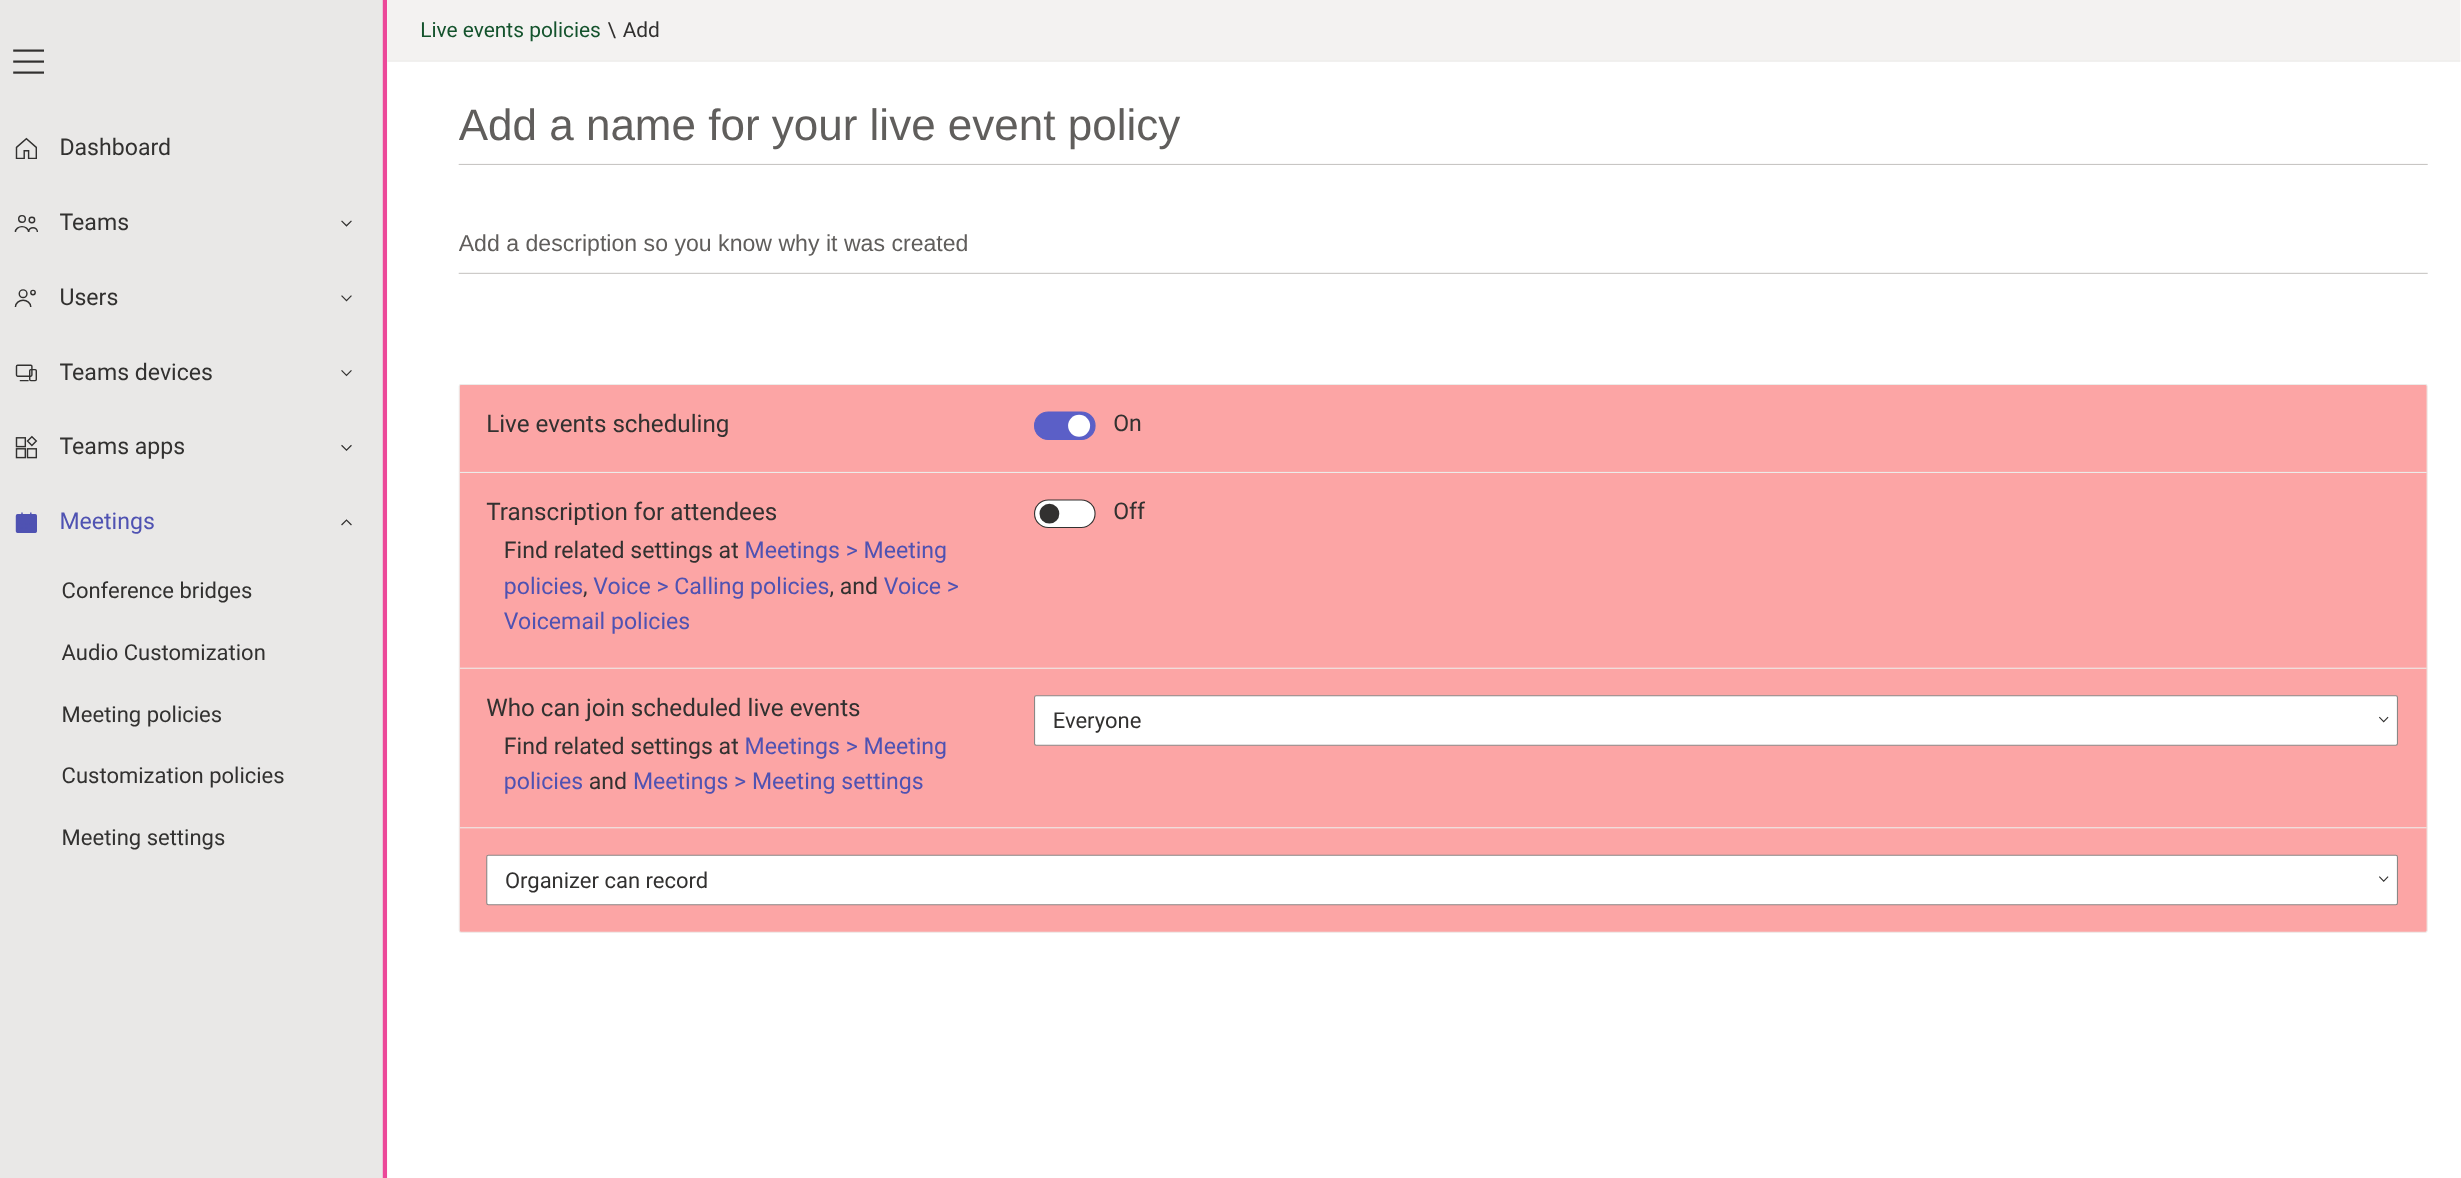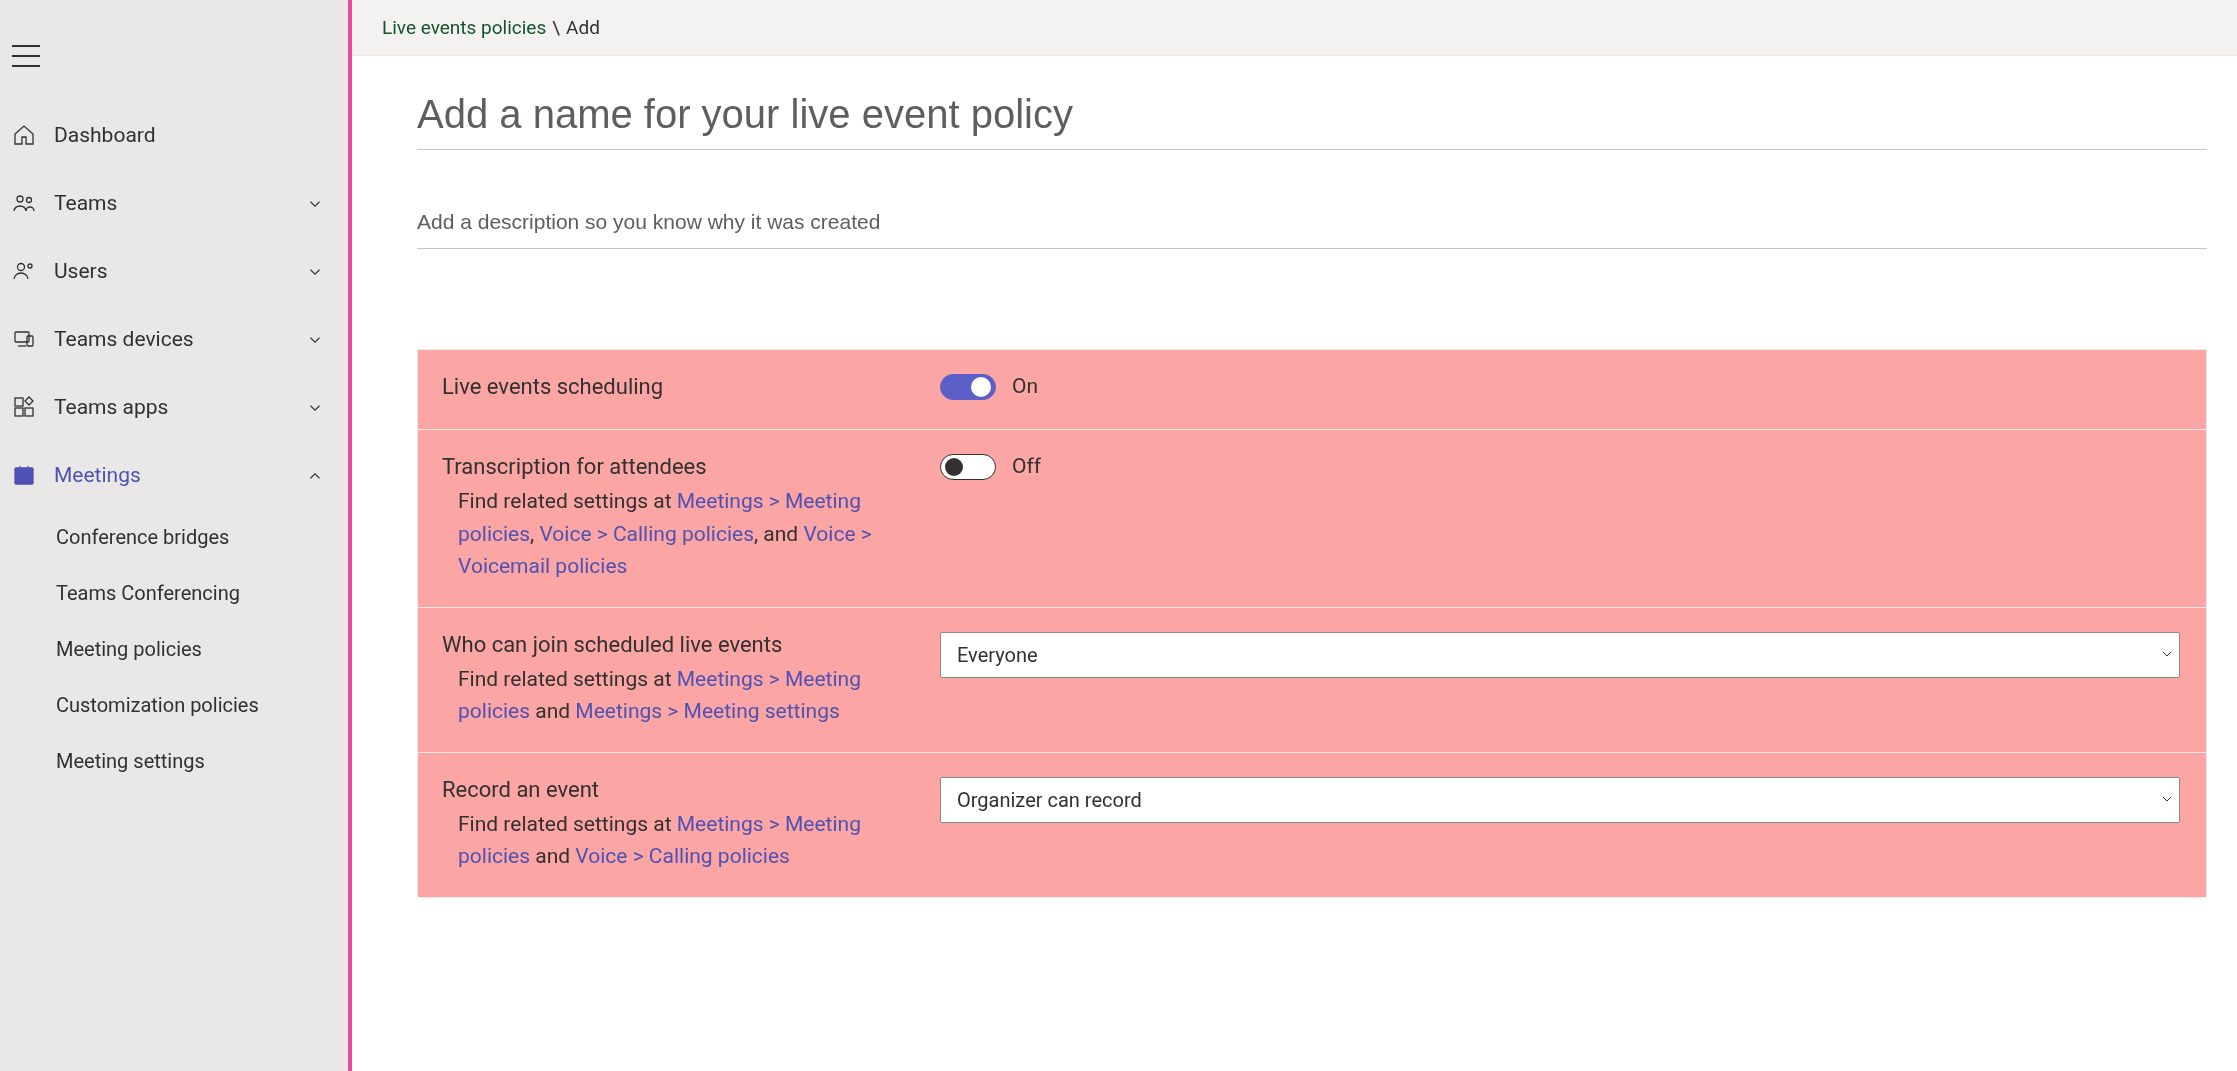--- a/index.html
+++ b/index.html
@@ -245,21 +245,21 @@
             <polyline points="6 15 12 9 18 15"></polyline>
           </svg>
       </span>
     </div>
 
     <div class="subnav">
       <div class="sub-item">
           <span>Conference bridges</span>
         </div>
       <div class="sub-item">
-          <span>Teams Conferencing</span>
+          <span>Audio Customization</span>
         </div>
       <div class="sub-item">
           <span>Meeting policies</span>
         </div>
       <div class="sub-item">
           <span>Customization policies</span>
         </div>
       <div class="sub-item">
           <span>Meeting settings</span>
         </div>
@@ -323,26 +323,20 @@
           <div class="dropdown">
             <span>Everyone</span>
             <span class="dd-chev"><svg viewBox="0 0 24 24">
                   <polyline points="6 9 12 15 18 9"></polyline>
                 </svg></span>
           </div>
         </div>
       </div>
 
       <div class="setting-row">
-        <div class="setting-meta">
-          <div class="setting-title">Record an event</div>
-          <div class="setting-help">
-            <span>Find related settings at </span><a>Meetings &gt; Meeting policies</a><span> and </span><a>Voice &gt; Calling policies</a>
-          </div>
-        </div>
         <div class="setting-control">
           <div class="dropdown">
             <span>Organizer can record</span>
             <span class="dd-chev"><svg viewBox="0 0 24 24">
                   <polyline points="6 9 12 15 18 9"></polyline>
                 </svg></span>
           </div>
         </div>
       </div>
 

